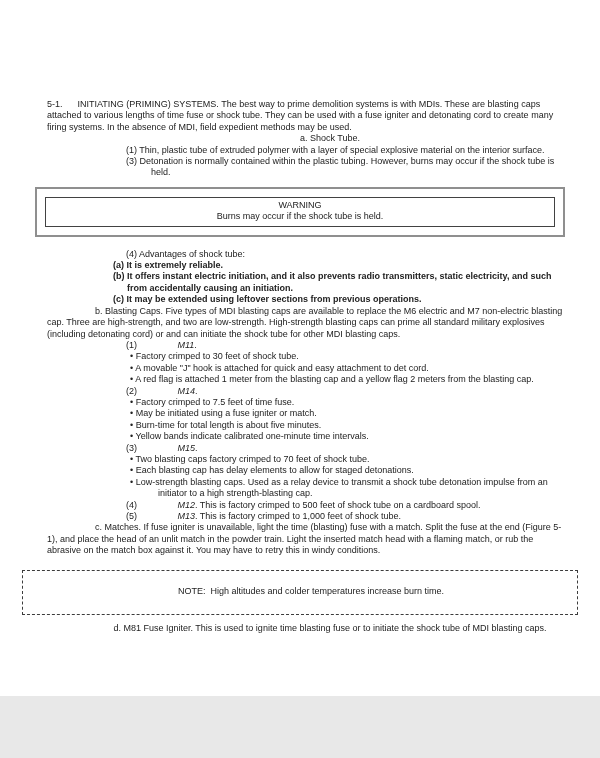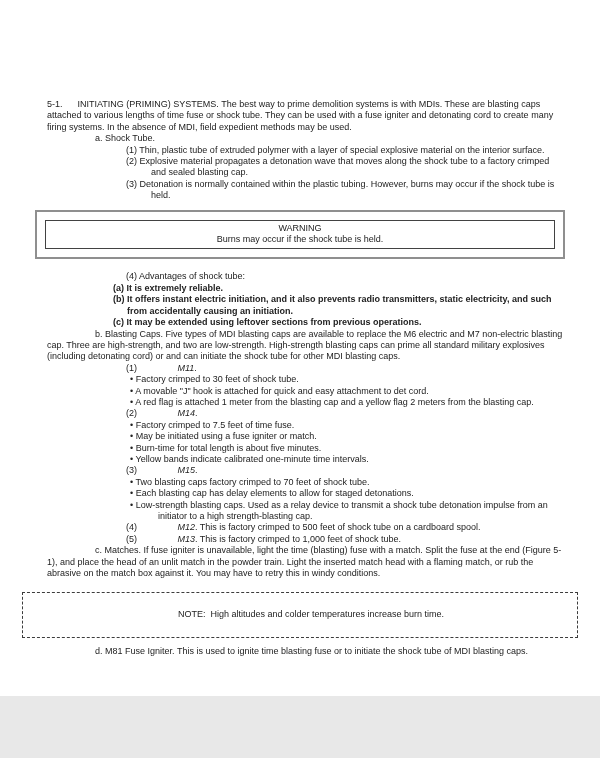--- a/index.html
+++ b/index.html
@@ -12,21 +12,21 @@
     font-size:9px;
     line-height:11.4px;
     color:#222222;
     overflow:hidden;
   }
   .content {
     position:absolute;
     left:47px; right:35px; top:99px;
   }
   .par, .ind-a, .num, .sub, .bullet, .hang { margin:0; white-space:pre-wrap; }
-  .ind-a  { margin-left:48px; }
+  .ind-a  { margin-left:48px;text-align:center; }
   .num    { margin-left:104px; text-indent:-25px; }
   .sub    { margin-left:80px; text-indent:-14px;font-weight:bold; }
   .bullet { margin-left:111px; text-indent:-28px; }
   .hang   { text-indent:48px; }
   .model  { font-style:italic;padding-left:38px; }
 
   .warning-outer {
     box-sizing:border-box;
     width:530px;
     margin:8px 0 12px -12px;
@@ -60,21 +60,20 @@
 </head>
 <body>
 
 <div class="page">
   <div class="content">
 
     <p class="par">5-1.      INITIATING (PRIMING) SYSTEMS. The best way to prime demolition systems is with MDIs. These are blasting caps attached to various lengths of time fuse or shock tube. They can be used with a fuse igniter and detonating cord to create many firing systems. In the absence of MDI, field expedient methods may be used.</p>
 
     <p class="ind-a">a. Shock Tube.</p>
     <p class="num">(1) Thin, plastic tube of extruded polymer with a layer of special explosive material on the interior surface.</p>
-    <p class="num">(2) Explosive material propagates a detonation wave that moves along the shock tube to a factory crimped and sealed blasting cap.</p>
     <p class="num">(3) Detonation is normally contained within the plastic tubing. However, burns may occur if the shock tube is held.</p>
 
     <div class="warning-outer">
       <div class="warning-inner">
         <div>WARNING</div>
         <div>Burns may occur if the shock tube is held.</div>
       </div>
     </div>
 
     <p class="num">(4) Advantages of shock tube:</p>

